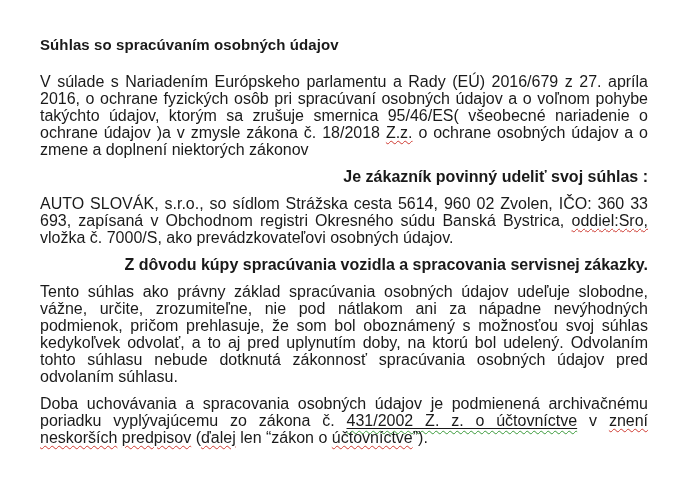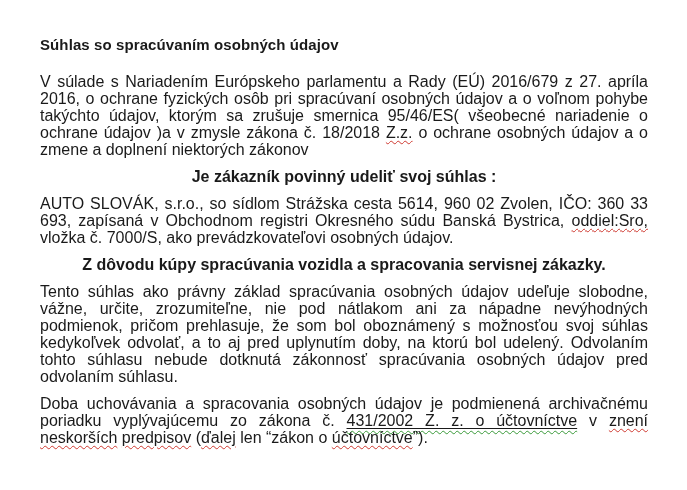--- a/index.html
+++ b/index.html
@@ -28,21 +28,21 @@
     letter-spacing: 0.1px;
   }
   .para {
     margin: 0 0 10px 0;
     font-size: 16px;
     line-height: 17px;
     text-align: justify;
   }
   .heading {
     font-weight: bold;
-    text-align: center;
+    text-align: right;
   }
   .gap-lg {
     margin-top: 4px;
   }
   .sq-red {
     text-decoration-line: underline;
     text-decoration-style: wavy;
     text-decoration-color: #cf3a31;
     text-decoration-thickness: 1px;
     text-underline-offset: 2px;

